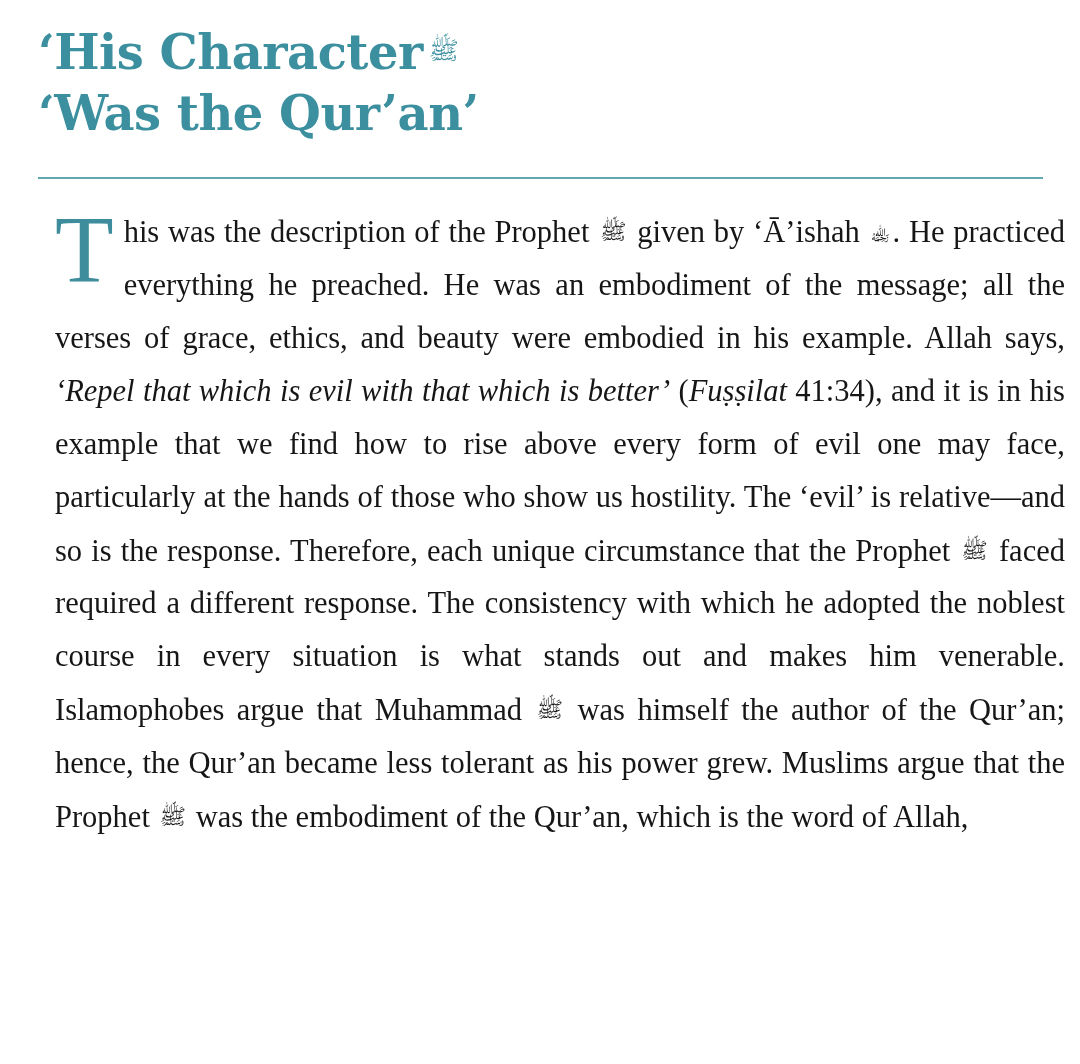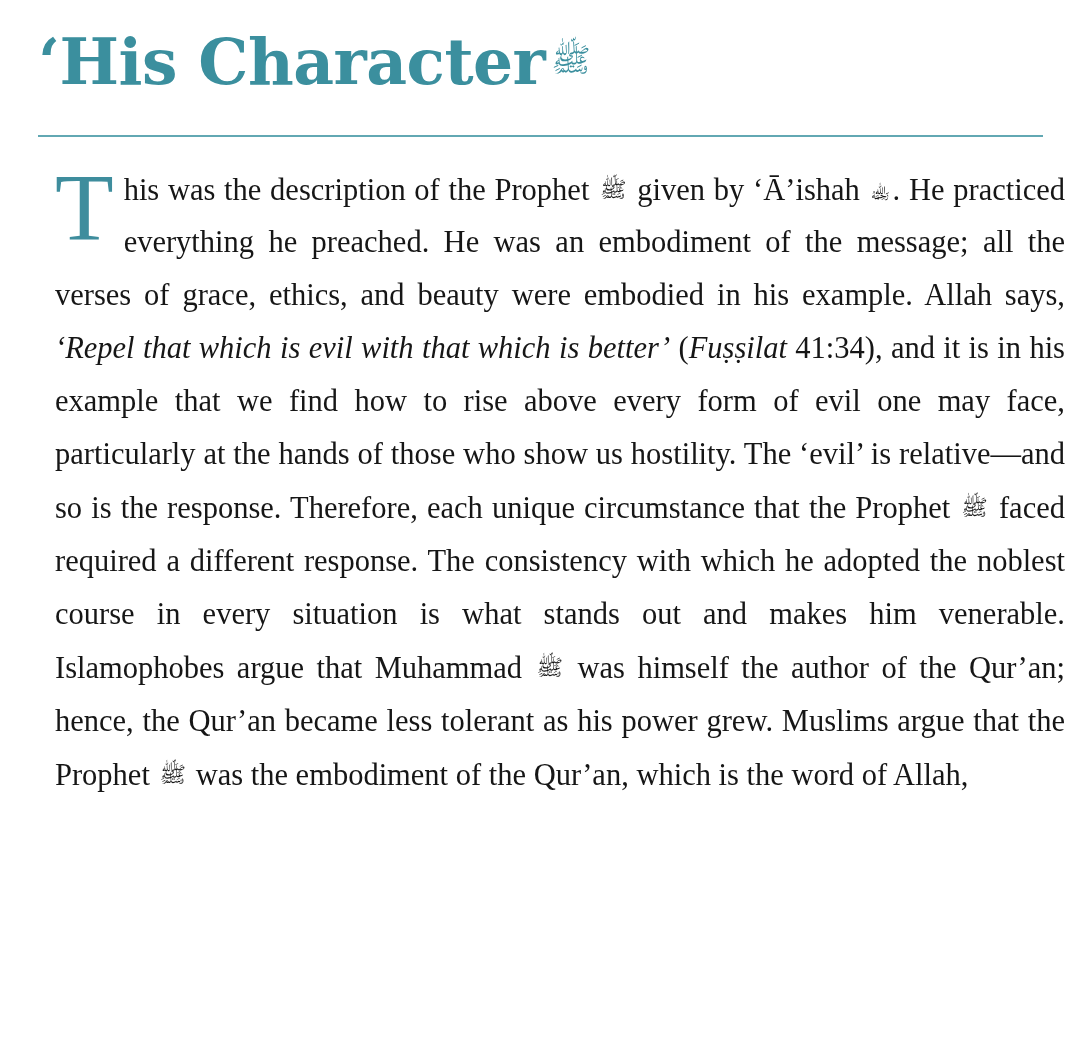--- a/index.html
+++ b/index.html
@@ -28,21 +28,21 @@
   }
 
   
   .title-block {
     padding-top: 22px;
     padding-left: 3px;
   }
   .title-line {
     font-family: "DejaVu Serif", "Liberation Serif", serif;
     color: #3b8f9e;
-    font-size: 63px;
+    font-size: 48px;
     line-height: 1.28;
     font-weight: 700;
     letter-spacing: -0.5px;
     white-space: nowrap;
   }
   .title-line .honorific {
     font-size: 0.52em;
     vertical-align: 0.40em;
     letter-spacing: 0;
     padding-left: 6px;
@@ -89,19 +89,20 @@
   .body-text em {
   }
 </style>
 </head>
 <body>
 
 <div class="page">
 
   <div class="title-block">
     <div class="title-line"><span>‘His Character</span><span class="honorific">ﷺ</span></div>
+    <div class="title-line">‘Was the Qur’an’</div>
   </div>
 
   <hr class="divider">
 
   <div class="body-text"><span class="dropcap">T</span><span>his was the description of the Prophet </span><span class="hon">ﷺ</span><span> given by ʻĀ’ishah </span><span class="hon">﵀</span><span>. He practiced everything he preached. He was an embodiment of the message; all the verses of grace, ethics, and beauty were embodied in his example. Allah says, </span><em>‘Repel that which is evil with that which is better’</em><span> (</span><em>Fuṣṣilat</em><span> 41:34</span><span>), and it is in his example that we find how to rise above every form of evil one may face, particularly at the hands of those who show us hostility. The ‘evil’ is relative—and so is the response. Therefore, each unique circumstance that the Prophet </span><span class="hon">ﷺ</span><span> faced required a different response. The consistency with which he adopted the noblest course in every situation is what stands out and makes him venerable. Islamophobes argue that Muhammad </span><span class="hon">ﷺ</span><span> was himself the author of the Qur’an; hence, the Qur’an became less tolerant as his power grew. Muslims argue that the Prophet </span><span class="hon">ﷺ</span><span> was the embodiment of the Qur’an, which is the word of Allah,</span></div>
 
 </div>
 
 </body></html>

